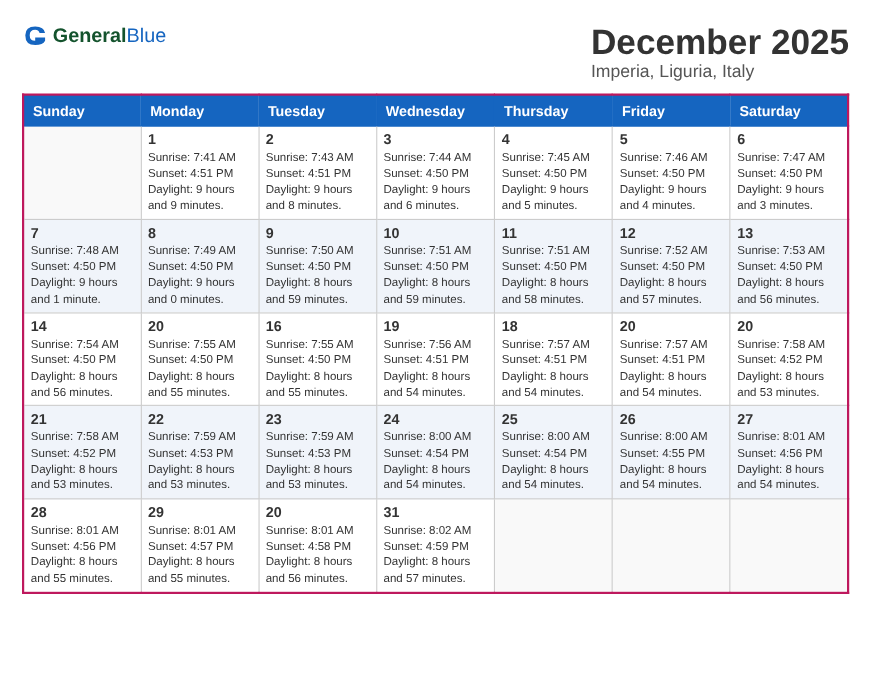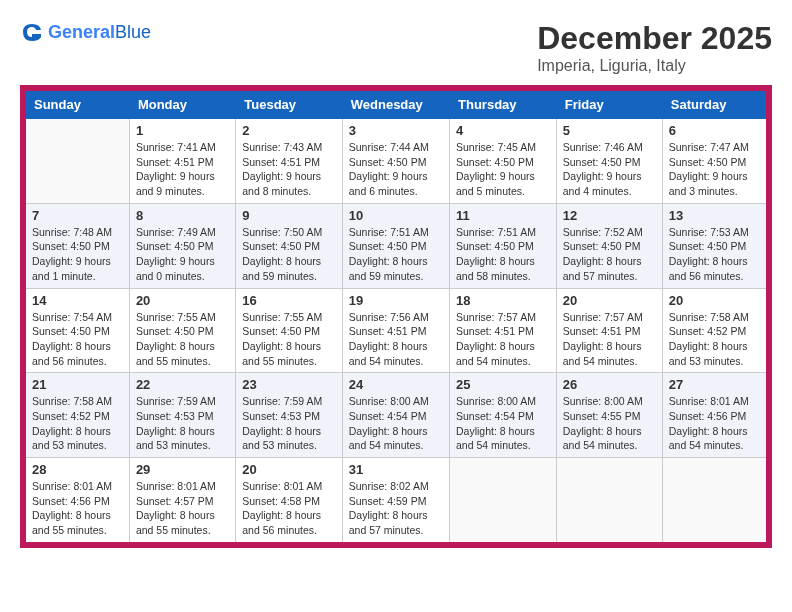--- a/index.html
+++ b/index.html
@@ -17,21 +17,21 @@
       margin-bottom: 10px;
     }
     .logo {
       display: flex;
       align-items: center;
       gap: 4px;
     }
     .logo-text-general {
       font-size: 18px;
       font-weight: bold;
-      color: #3b82f6;
+      color: #14532d;
     }
     .logo-text-blue {
       font-size: 18px;
       font-weight: normal;
       color: #1565C0;
     }
     .logo-icon {
       width: 24px;
       height: 24px;
     }
@@ -42,21 +42,21 @@
       font-weight: bold;
       color: #333;
     }
     .location-subtitle {
       font-size: 16px;
       color: #555;
     }
     .calendar {
       width: 100%;
       border-collapse: collapse;
-      border: 6px solid #be185d;
+      border: 2px solid #be185d;
     }
     .calendar thead tr th {
       background-color: #1565C0;
       color: #fff;
       text-align: left;
       padding: 6px 8px;
       font-size: 13px;
       font-weight: bold;
       border: 1px solid #1565C0;
     }

